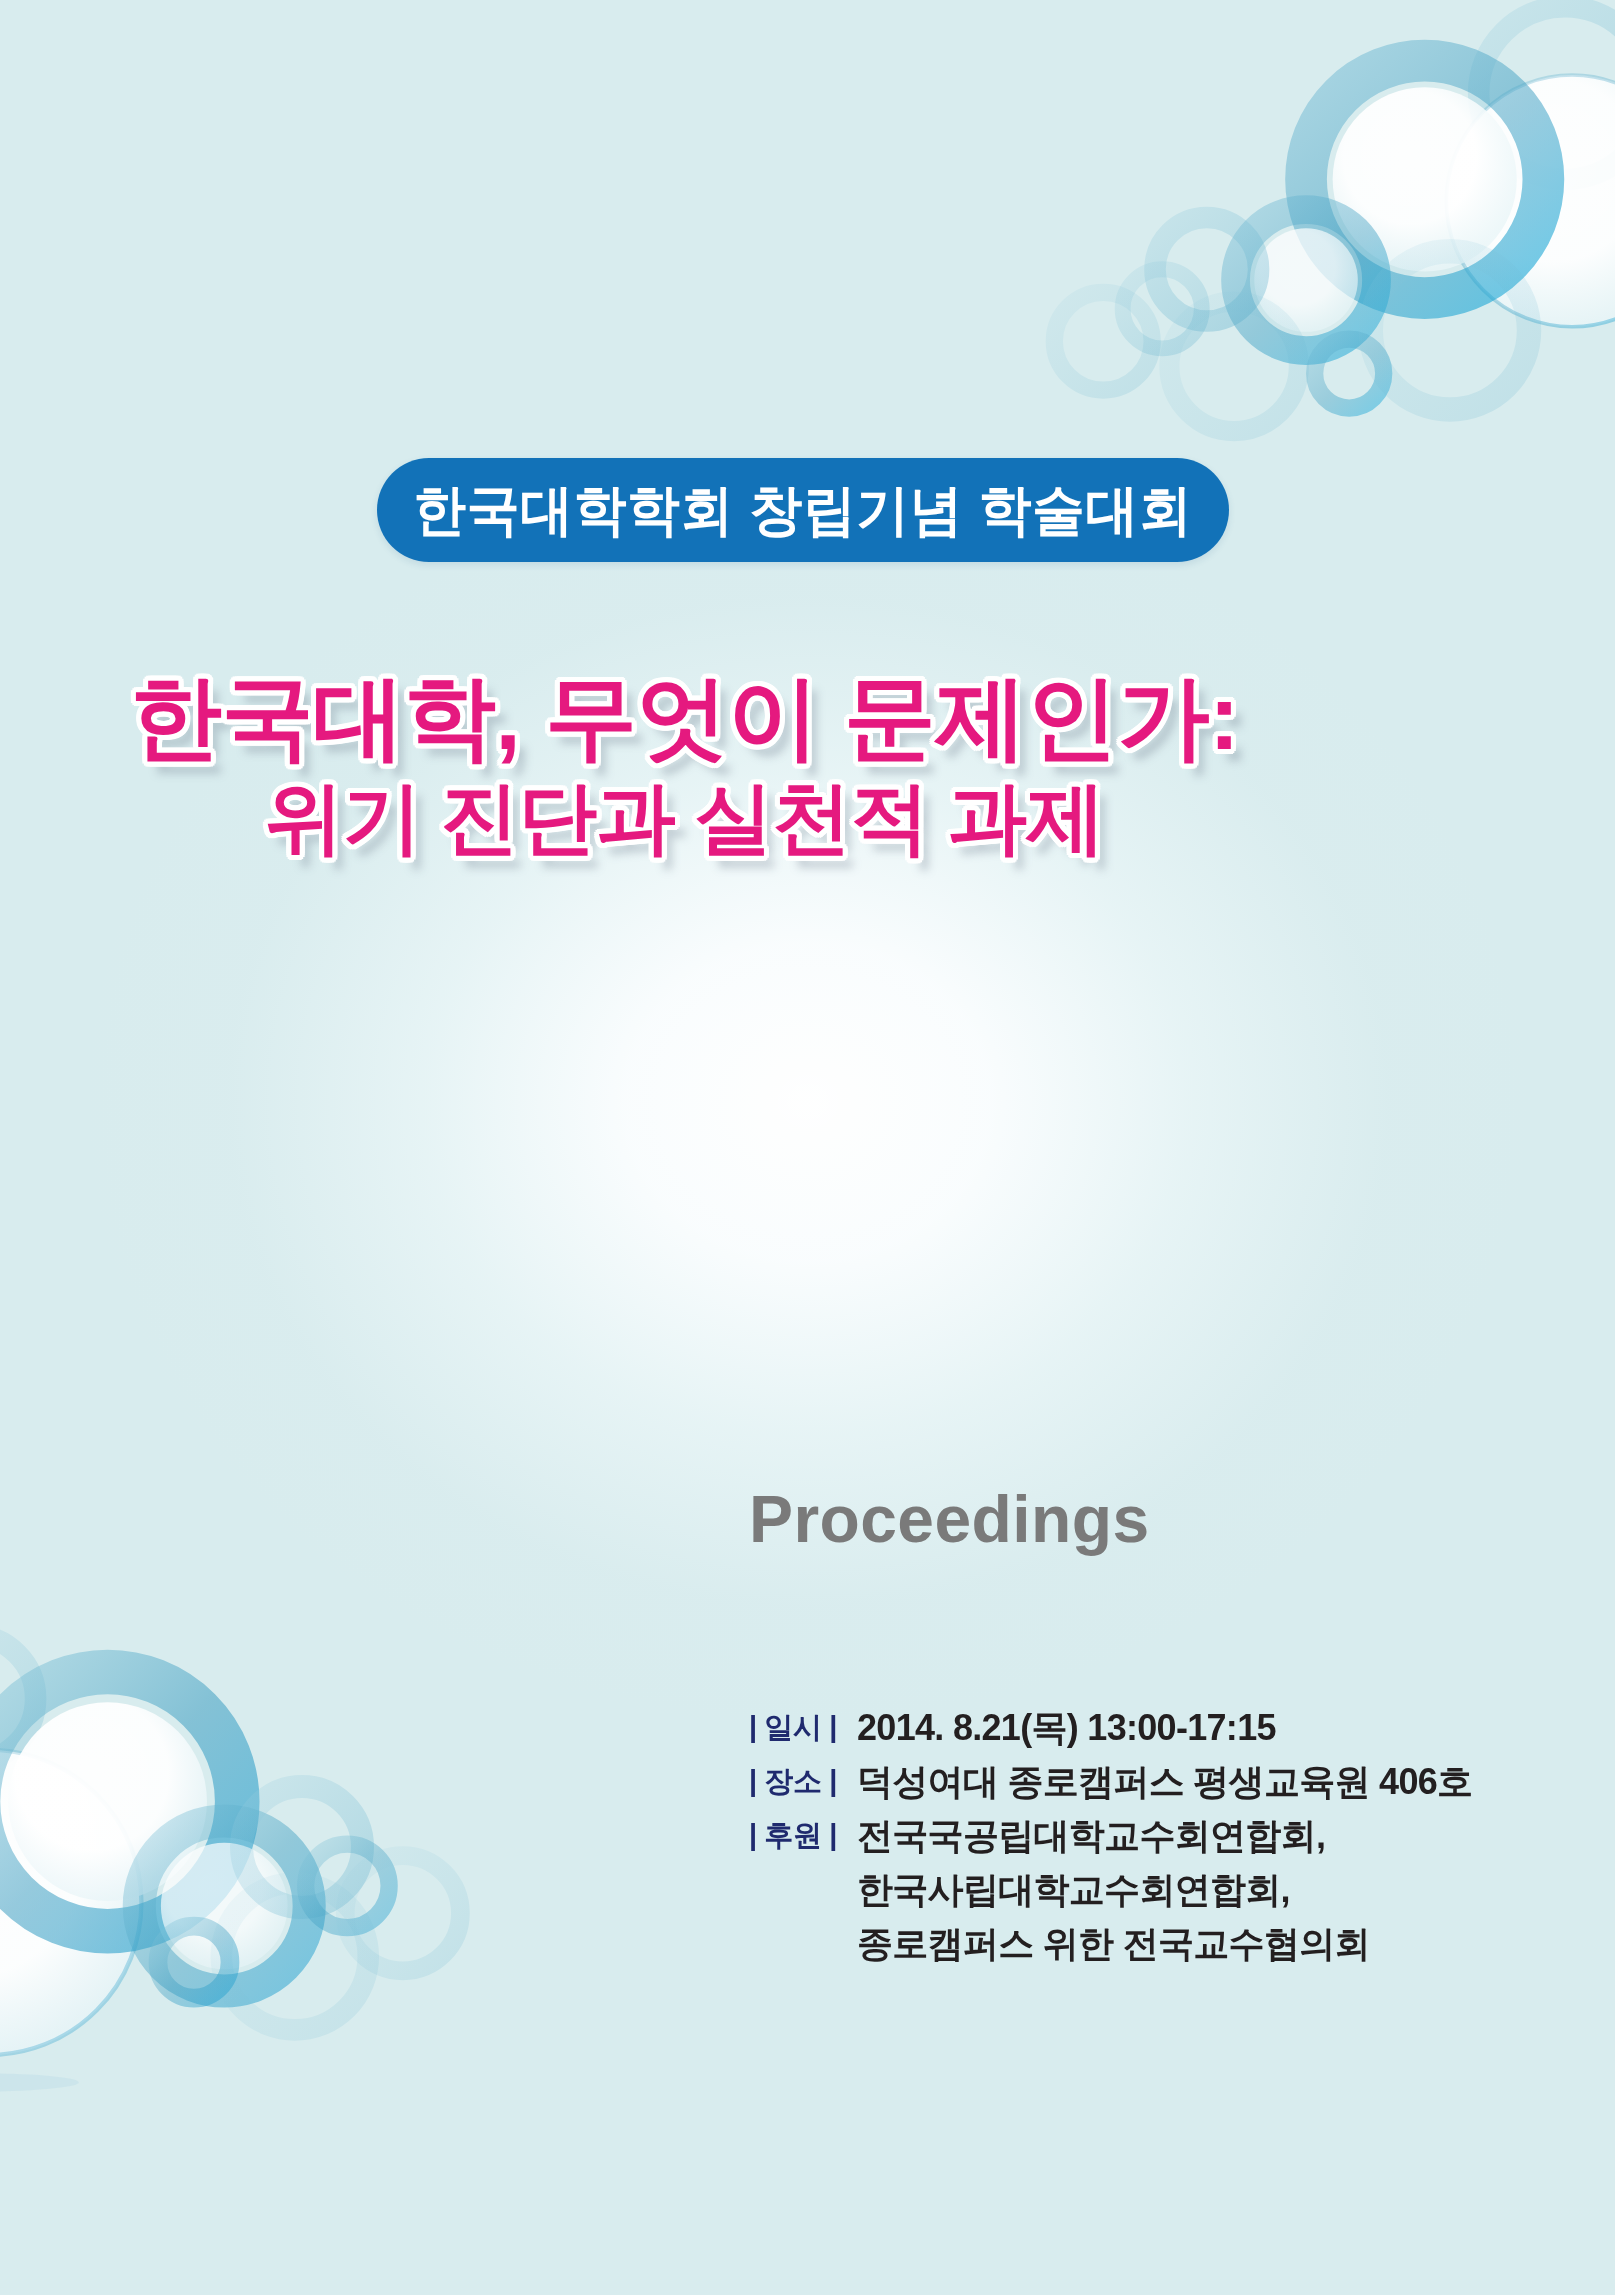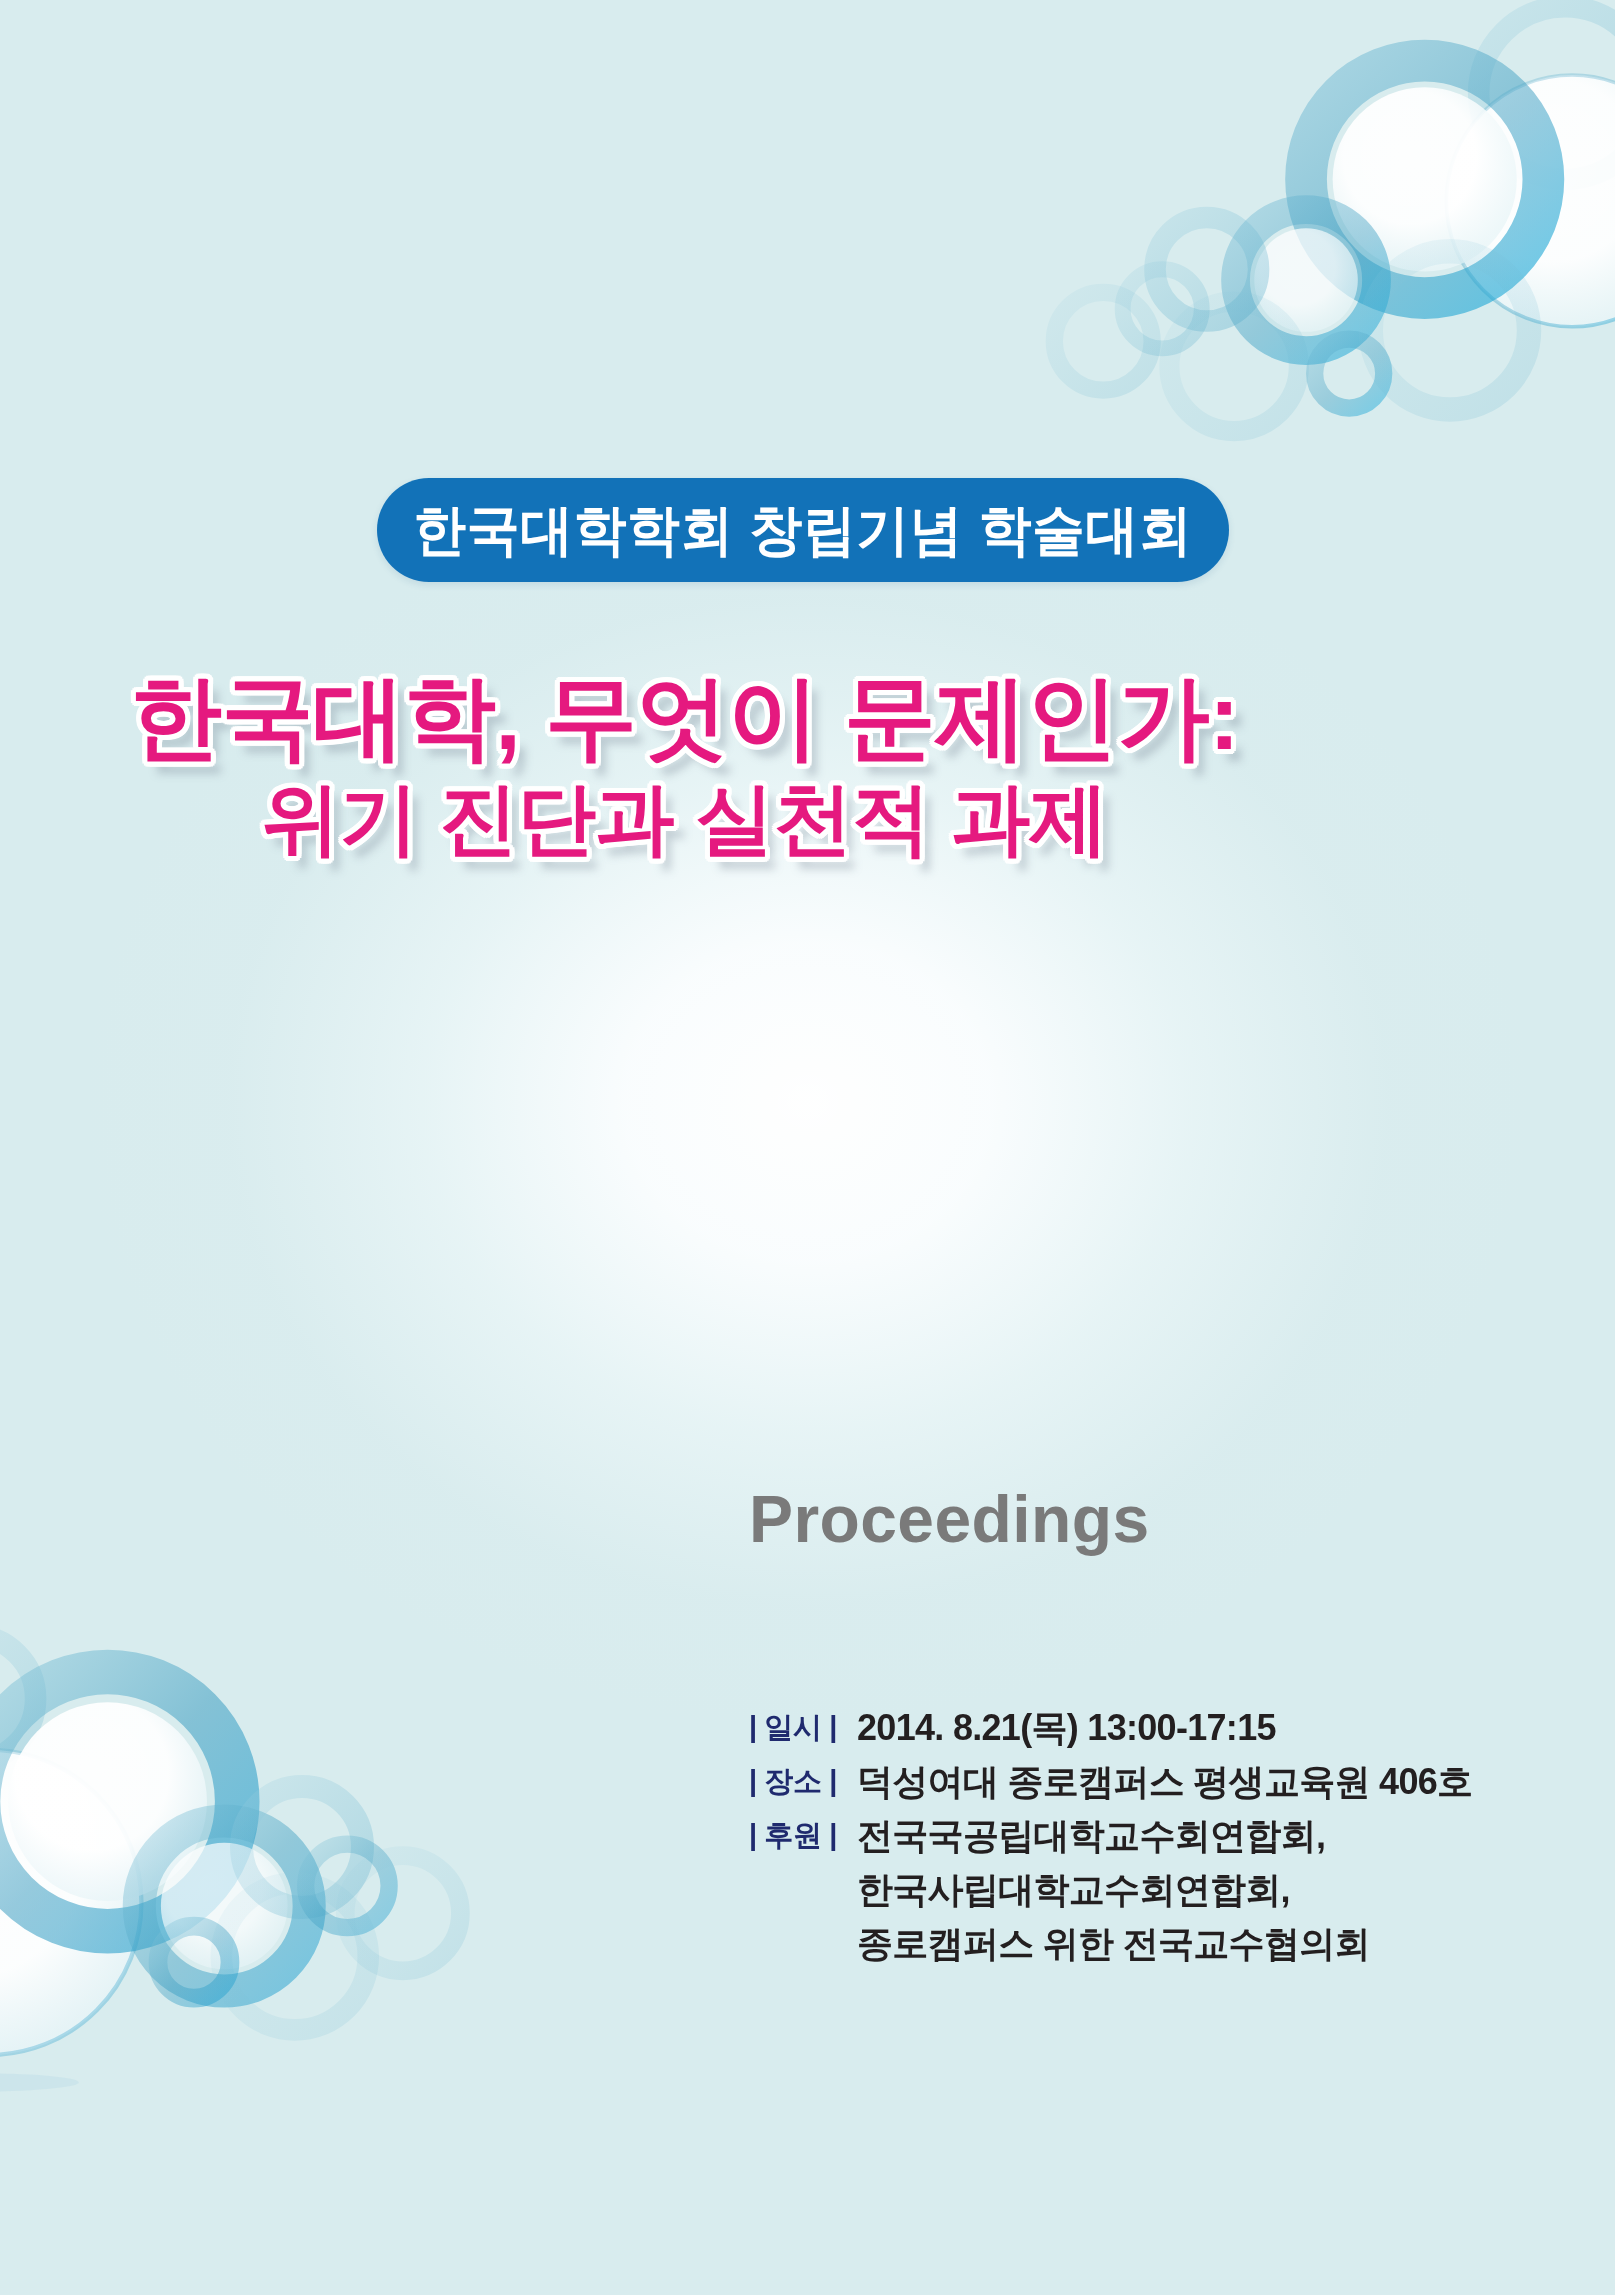--- a/index.html
+++ b/index.html
@@ -31,21 +31,21 @@
     position: absolute;
     pointer-events: none;
   }
   .bubbles.tr { top: -58px; right: -50px; width: 648px; height: 561px; }
   .bubbles.bl { bottom: 101px; left: -130px; width: 648px; height: 576px; }
 
   
   #badge {
     position: absolute;
     left: 377px;
-    top: 478px;
+    top: 458px;
     width: 852px;
     height: 104px;
     background: #1272b8;
     border-radius: 55px;
     display: flex;
     align-items: center;
     justify-content: center;
     box-shadow: 0 2.9px 7.2px rgba(30,90,140,0.12);
   }
   #badge-label {
@@ -77,21 +77,21 @@
        0 -5px 0 #ffffff,  0 5px 0 #ffffff,
       -3.6px -3.6px 0 #ffffff, 3.6px -3.6px 0 #ffffff,
       -3.6px  3.6px 0 #ffffff, 3.6px  3.6px 0 #ffffff,
       -5px -2.2px 0 #ffffff, 5px -2.2px 0 #ffffff,
       -5px  2.2px 0 #ffffff, 5px  2.2px 0 #ffffff,
       -2.2px -5px 0 #ffffff, 2.2px -5px 0 #ffffff,
       -2.2px  5px 0 #ffffff, 2.2px  5px 0 #ffffff,
       10px 11.5px 8px rgba(120,135,150,0.38);
   }
   #title-line-1 { font-size: 92px; }
-  #title-line-2 { font-size: 79px; margin-top: 10px; }
+  #title-line-2 { font-size: 79px; margin-top: 10px; font-family: Liberation Serif, serif; }
 
   
   #proceedings {
     position: absolute;
     left: 749px;
     top: 1486px;
     color: #7a7a7a;
     font-size: 66px;
     font-weight: 700;
     letter-spacing: 0.4px;

